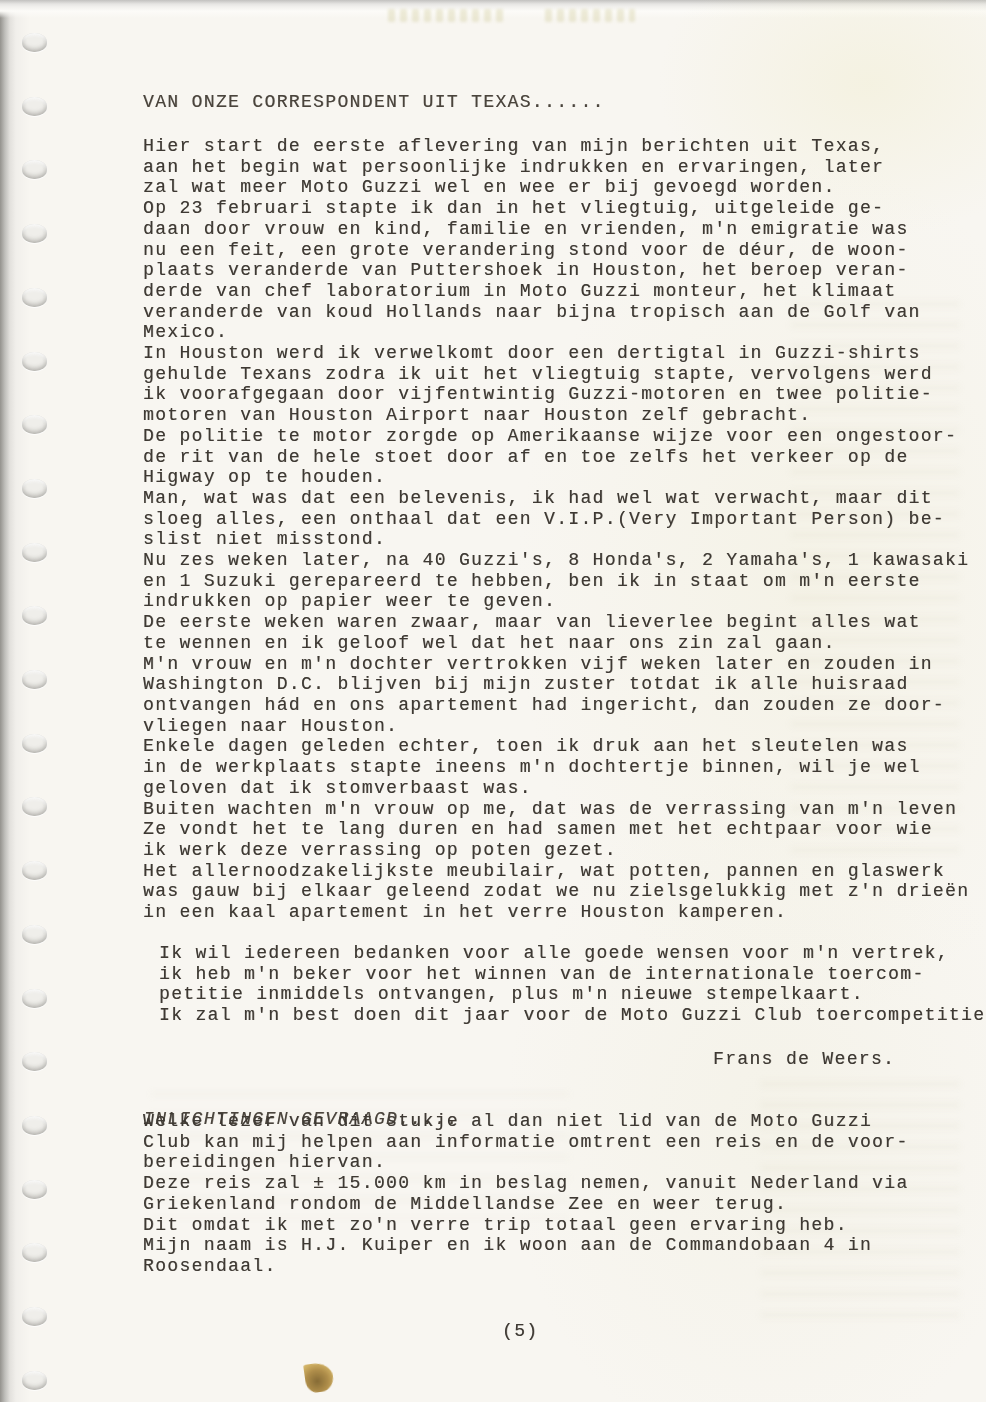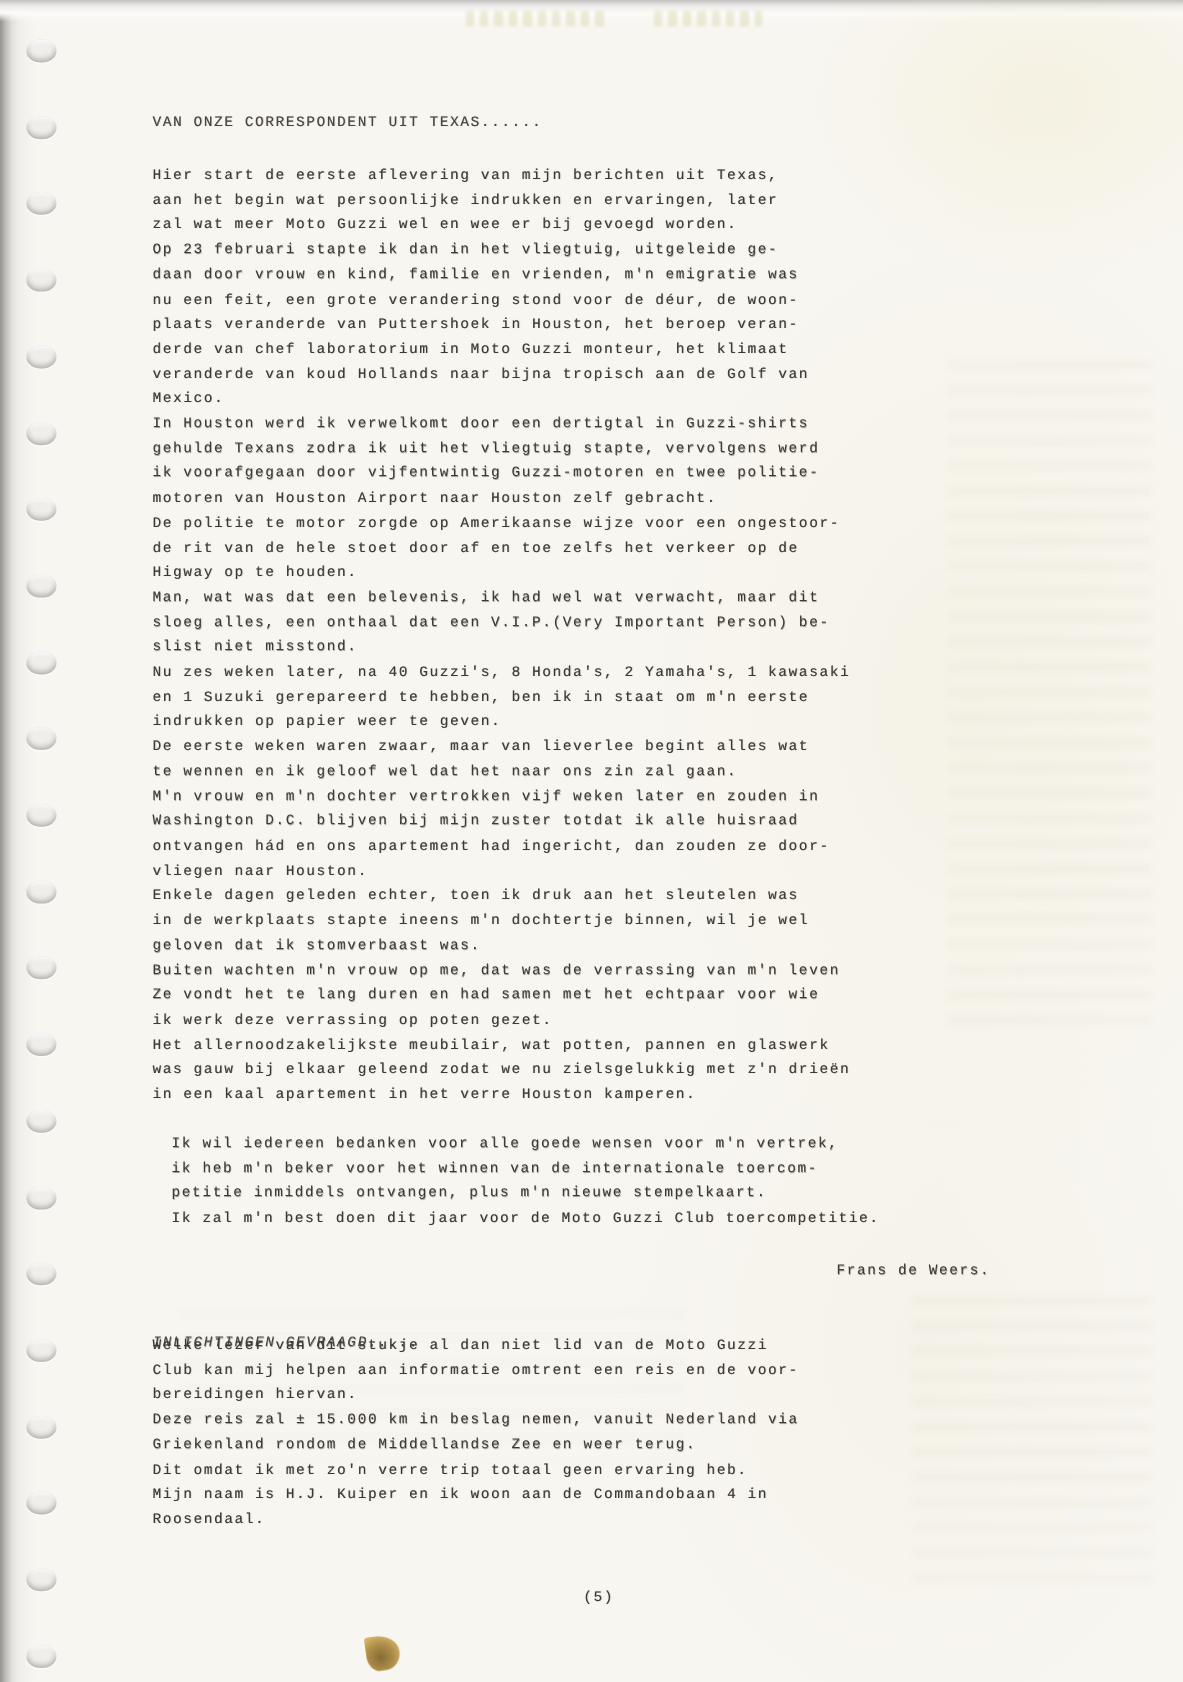--- a/index.html
+++ b/index.html
@@ -20,26 +20,27 @@
       
       linear-gradient(180deg, #c2c1bf 0px, #e6e5e3 4px, #f2f1ee 7px, #fcfbf8 11px, rgba(250,249,245,0) 18px),
       
       linear-gradient(90deg, #94928d 0px, #c0bfbb 5px, #e3e1dd 10px, #f1efeb 16px, rgba(248,246,241,0) 30px),
       #f8f6f1;
     background-repeat: no-repeat;
   }
   .type {
     position: absolute;
     font-family: "Liberation Mono", "DejaVu Sans Mono", monospace;
-    font-size: 12px;
+    font-size: 18px;
     line-height: 20.7px;
     letter-spacing: 1.35px;
     white-space: pre;
     color: #3e3933;
     text-shadow: 0.4px 0.4px 0.6px rgba(62,57,51,0.5);
+    margin-left: 16px;
   }
   .heading { color: #4a443c; }
   .punch-hole {
     position: absolute;
     left: 22px;
     width: 25px; height: 19px;
     border-radius: 48%;
     background: #efeeea;
     box-shadow:
       inset 0 -3px 4px rgba(120,118,112,0.38),

